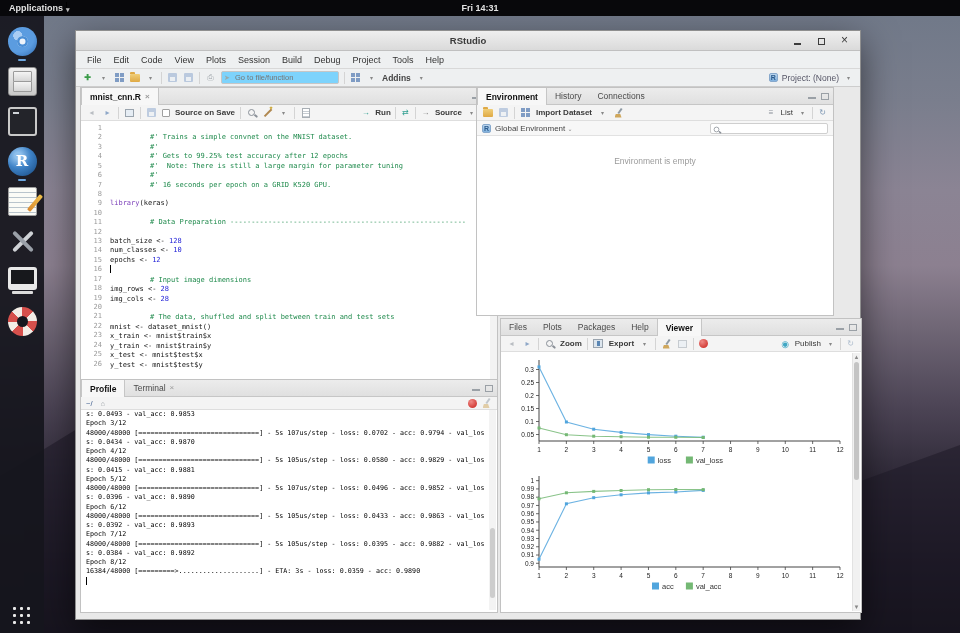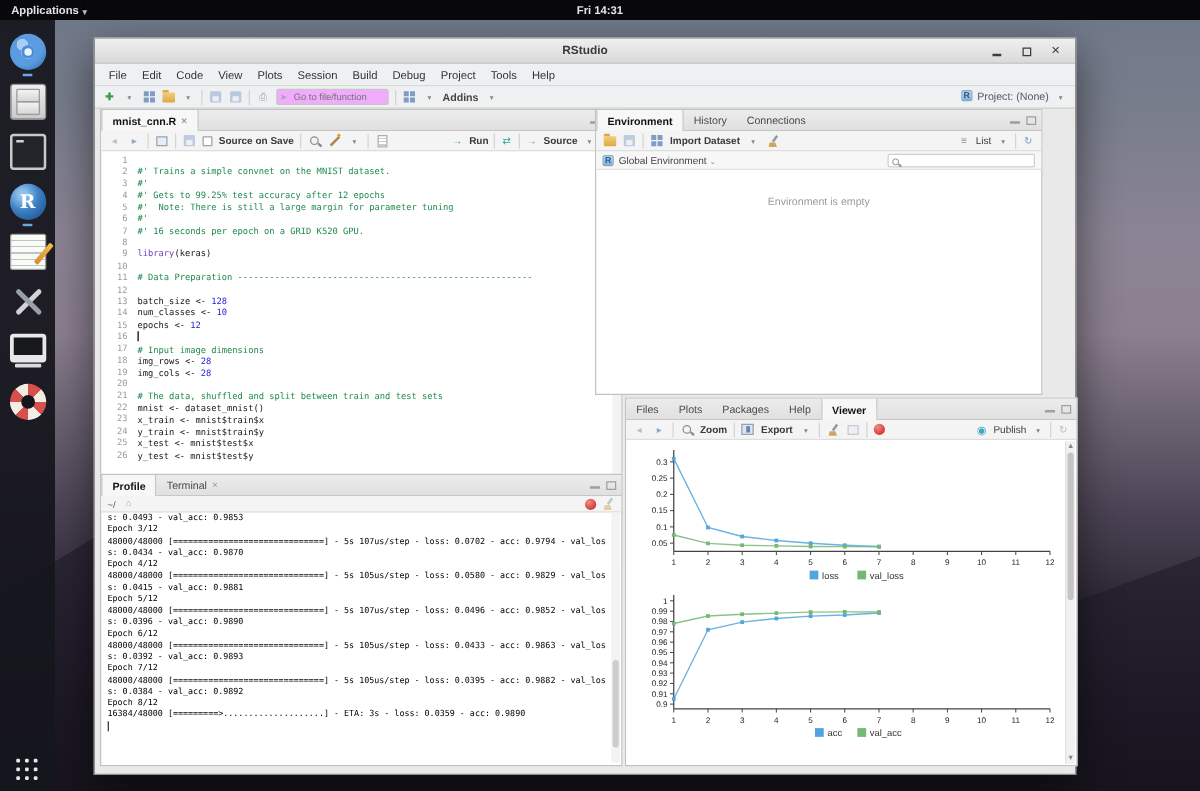--- a/index.html
+++ b/index.html
@@ -61,25 +61,25 @@
   .wc-min:after { content:""; position:absolute; left:1px; right:1px; bottom:1px; height:1.5px; background:#3c3c3c; }
   .wc-max:after { content:""; position:absolute; inset:1px; border:1.2px solid #3c3c3c; }
   .wc-close:after { content:"×"; position:absolute; left:0; top:-4px; font-size:12px; color:#3c3c3c; }
 
   .menubar { height:18px; background:#eef0f1; border-bottom:1px solid #d8d8d8; display:flex; align-items:center;
     padding-left:5px; font-size:9px; color:#333; }
   .menu-item { padding:15px 6px; line-height:18px; }
   .toolbar { height:18px; background:#eef0f1; border-bottom:1px solid #cdcdcd; display:flex; align-items:center;
     padding:0 6px; gap:5px; font-size:8.5px; color:#444; }
   .tsep { width:1px; height:12px; background:#d4d4d4; }
-  .goto-input { width:90px; height:13px; font-size:7.5px; border:1px solid #c6c6c6; border-radius:2px; background:#f0abfc;
+  .goto-input { width:118px; height:13px; font-size:7.5px; border:1px solid #c6c6c6; border-radius:2px; background:#7dd3fc;
     padding:0 3px 0 13px; color:#555; font-family:"Liberation Sans",sans-serif; }
   .goto-wrap { position:relative; }
   .goto-arrow { position:absolute; left:3px; top:3px; color:#9aa; font-size:7px; }
-  .proj { margin-left:auto; display:flex; gap:4px; color:#556; }
+  .proj { margin-left:auto; display:flex; align-items:center; gap:4px; color:#556; }
 
   
   .pane { position:absolute; background:#fff; border:1px solid #c2c2c2; }
   .source-pane  { left:4px;   top:56px;  width:418px; height:365px; }
   .console-pane { left:4px;   top:348px; width:418px; height:234px; }
   .env-pane     { left:400px; top:56px;  width:358px; height:229px; }
   .viewer-pane  { left:424px; top:287px; width:362px; height:295px; }
 
   .pane-tabs { height:17px; background:linear-gradient(#ececec,#e0e0e0); border-bottom:1px solid #c6c6c6;
     display:flex; font-size:8.5px; position:relative; }
@@ -134,21 +134,21 @@
   .ic-rcube { width:9px; height:9px; border-radius:2px; background:linear-gradient(#bcd6ee,#7fb0dd); border:1px solid #86a8cc;
     color:#2a5a8c; font-size:7px; font-weight:bold; display:inline-flex; align-items:center; justify-content:center; }
   .ic-wd:before { content:"⌂"; color:#9aa0a6; }
   .checkbox { width:8px; height:8px; border:1px solid #a0a0a0; background:#fff; border-radius:1px; }
 
   
   .editor { position:absolute; top:34px; bottom:12px; left:0; right:0; overflow:hidden;
     font-family:"DejaVu Sans Mono",monospace; font-size:7px; line-height:9.42px; }
   .gutter { position:absolute; left:0; top:2px; width:21px; text-align:right; color:#9a9a9a; }
   .codecol { position:absolute; left:29px; top:2px; right:8px; white-space:pre; color:#141414; }
-  .tok-comment { color:#1f8a4c; }
+  .tok-comment { color:#1f8a4c;margin-left:40px; }
   .tok-num { color:#1b1bd6; }
   .tok-kw { color:#7a3db8; }
   .caret { display:inline-block; width:1px; height:8px; background:#000; vertical-align:-1px; }
   .src-status { position:absolute; bottom:0; left:0; right:0; height:12px; background:#f0f0f0; border-top:1px solid #ddd;
     display:flex; align-items:center; font-size:7.5px; color:#555; padding:0 5px; gap:6px; }
   .sec-icon { width:7px; height:7px; background:#e8a33d; border-radius:1px; display:inline-flex; align-items:center;
     justify-content:center; color:#fff; font-size:6px; }
   .right { margin-left:auto; display:flex; align-items:center; gap:4px; }
 
   

